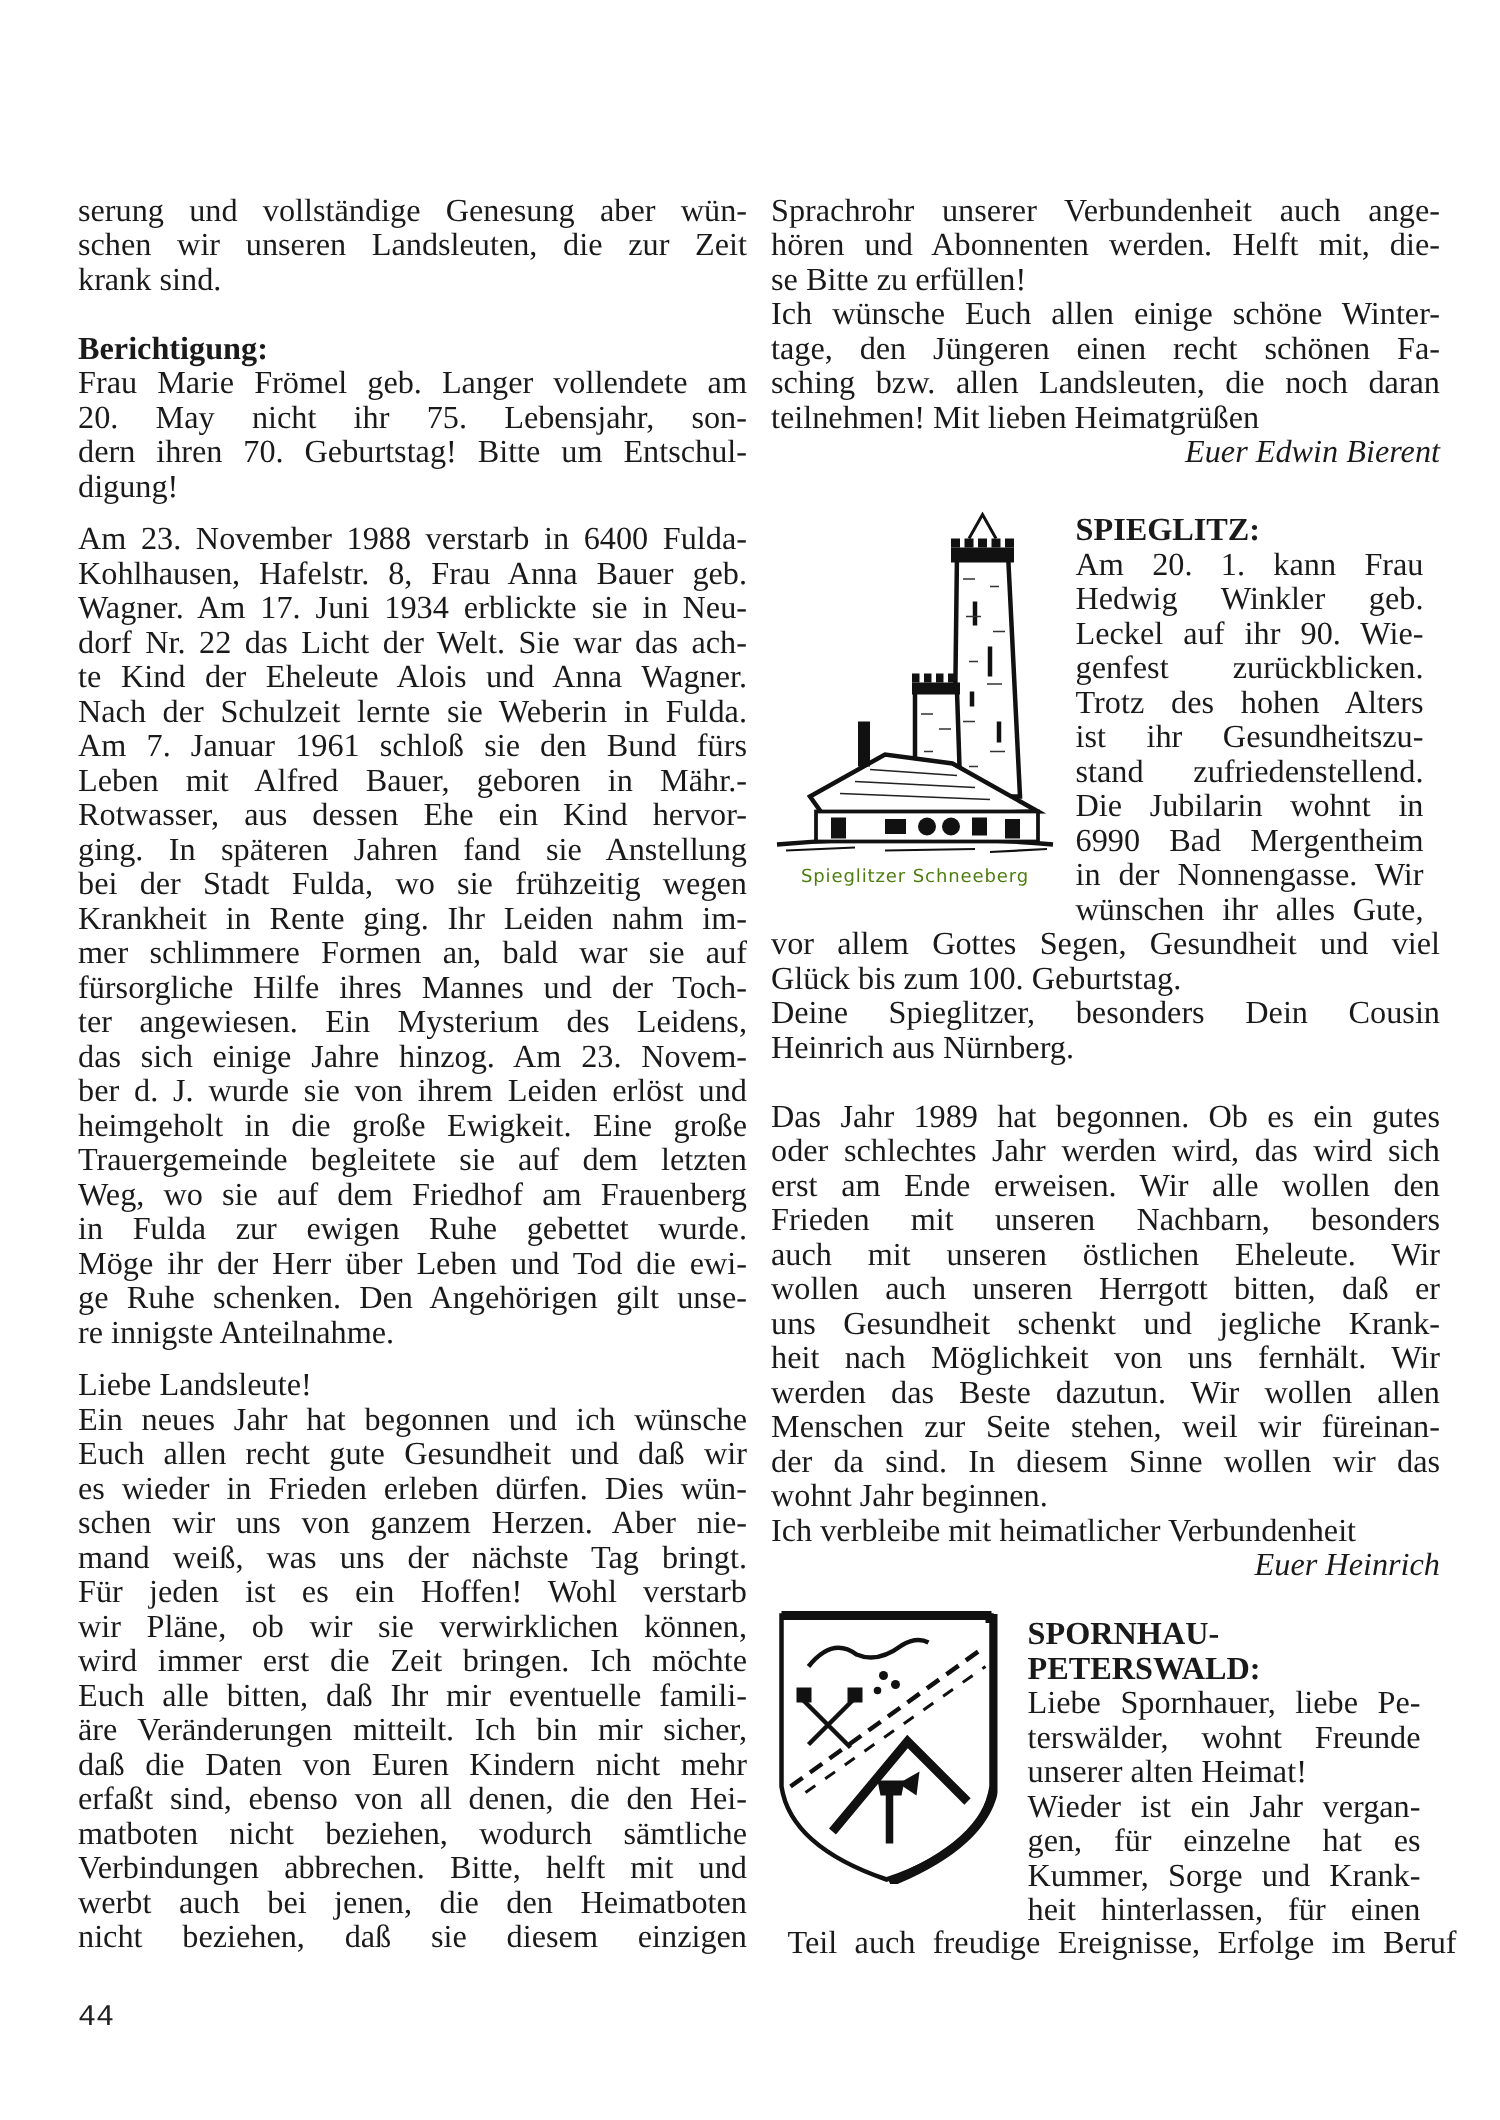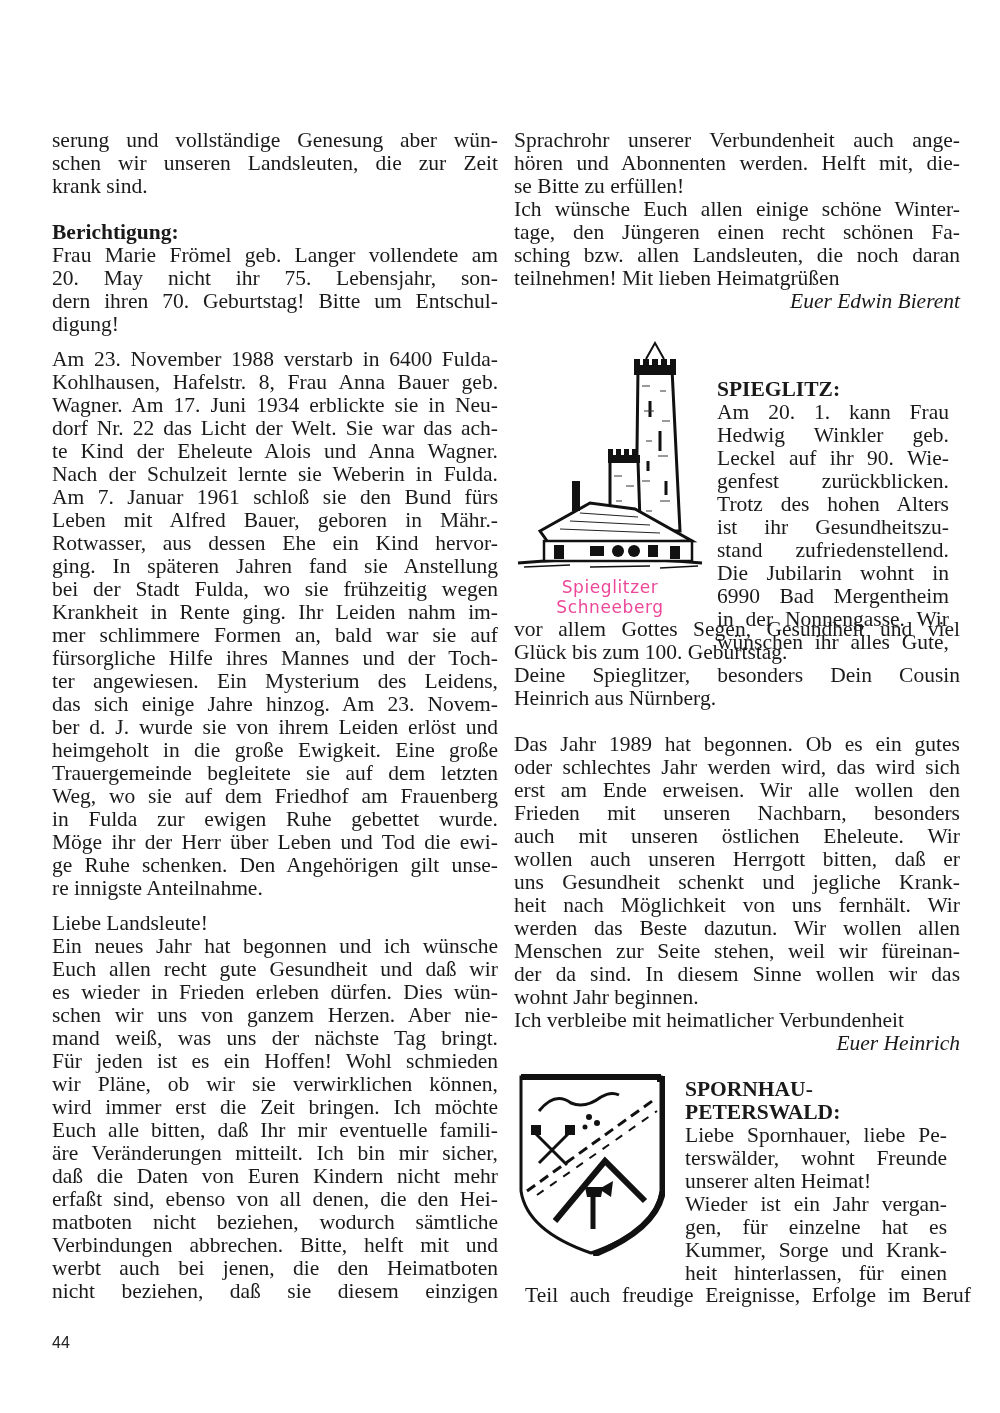--- a/index.html
+++ b/index.html
@@ -10,28 +10,28 @@
   .line.last { text-align-last: left; }
   .line.right { text-align: right; text-align-last: right; }
   .gap { height: 23px; }
   .gap-s { height: 12px; }
   b { font-weight: normal; }
   .it { font-style: italic; }
   #left { left: 52px; top: 129px; }
   #right { left: 514px; top: 129px; }
   .figure-tower { position: absolute; left: 510px; top: 341px; width: 200px; height: 262px; }
   .figure-tower svg { width: 200px; height: 232px; display: block; }
-  .caption { font-family: "DejaVu Sans", sans-serif; font-size: 17px; letter-spacing: 0.6px; text-align: center; margin-top: 4px; color: #ec4899; }
+  .caption { font-family: "DejaVu Sans", sans-serif; font-size: 12px; letter-spacing: 0.6px; text-align: center; margin-top: 4px; color: #4d7c0f; }
   .side-text { position: absolute; width: 232px; font-size: 21.5px; line-height: 23px; }
-  #spieglitz-side { left: 717px; top: 342px; width: 232px; margin-top: 36px; }
+  #spieglitz-side { left: 717px; top: 342px; width: 232px; }
   #spieglitz-cont { left: 514px; top: 618px; width: 446px; }
   #shield-box { position: absolute; left: 515px; top: 1071px; width: 150px; height: 180px; }
   #sporn-side { left: 685px; top: 1078px; width: 262px; }
   #sporn-last { left: 514px; top: 1284px; width: 446px; margin-left: 11px; }
-  .pagenum { position: absolute; left: 52px; top: 1334px; font-family: Liberation Sans, sans-serif; font-size: 16px; color: #222; }
+  .pagenum { position: absolute; left: 52px; top: 1334px; font-family: Liberation Mono, monospace; font-size: 20px; color: #222; }
   .head { font-weight: bold; }
 </style>
 </head>
 <body>
 
 <div class="col" id="left">
   <div>
       <span class="line">serung und vollständige Genesung aber wün-</span>
       <span class="line">schen wir unseren Landsleuten, die zur Zeit</span>
       <span class="line last">krank sind.</span>
@@ -77,21 +77,21 @@
   </div>
   <div class="gap-s"></div>
   <div>
     <span class="line last">Liebe Landsleute!</span>
     <div>
         <span class="line">Ein neues Jahr hat begonnen und ich wünsche</span>
         <span class="line">Euch allen recht gute Gesundheit und daß wir</span>
         <span class="line">es wieder in Frieden erleben dürfen. Dies wün-</span>
         <span class="line">schen wir uns von ganzem Herzen. Aber nie-</span>
         <span class="line">mand weiß, was uns der nächste Tag bringt.</span>
-        <span class="line">Für jeden ist es ein Hoffen! Wohl schmieden</span>
+        <span class="line">Für jeden ist es ein Hoffen! Wohl verstarb</span>
         <span class="line">wir Pläne, ob wir sie verwirklichen können,</span>
         <span class="line">wird immer erst die Zeit bringen. Ich möchte</span>
         <span class="line">Euch alle bitten, daß Ihr mir eventuelle famili-</span>
         <span class="line">äre Veränderungen mitteilt. Ich bin mir sicher,</span>
         <span class="line">daß die Daten von Euren Kindern nicht mehr</span>
         <span class="line">erfaßt sind, ebenso von all denen, die den Hei-</span>
         <span class="line">matboten nicht beziehen, wodurch sämtliche</span>
         <span class="line">Verbindungen abbrechen. Bitte, helft mit und</span>
         <span class="line">werbt auch bei jenen, die den Heimatboten</span>
         <span class="line">nicht beziehen, daß sie diesem einzigen</span>

